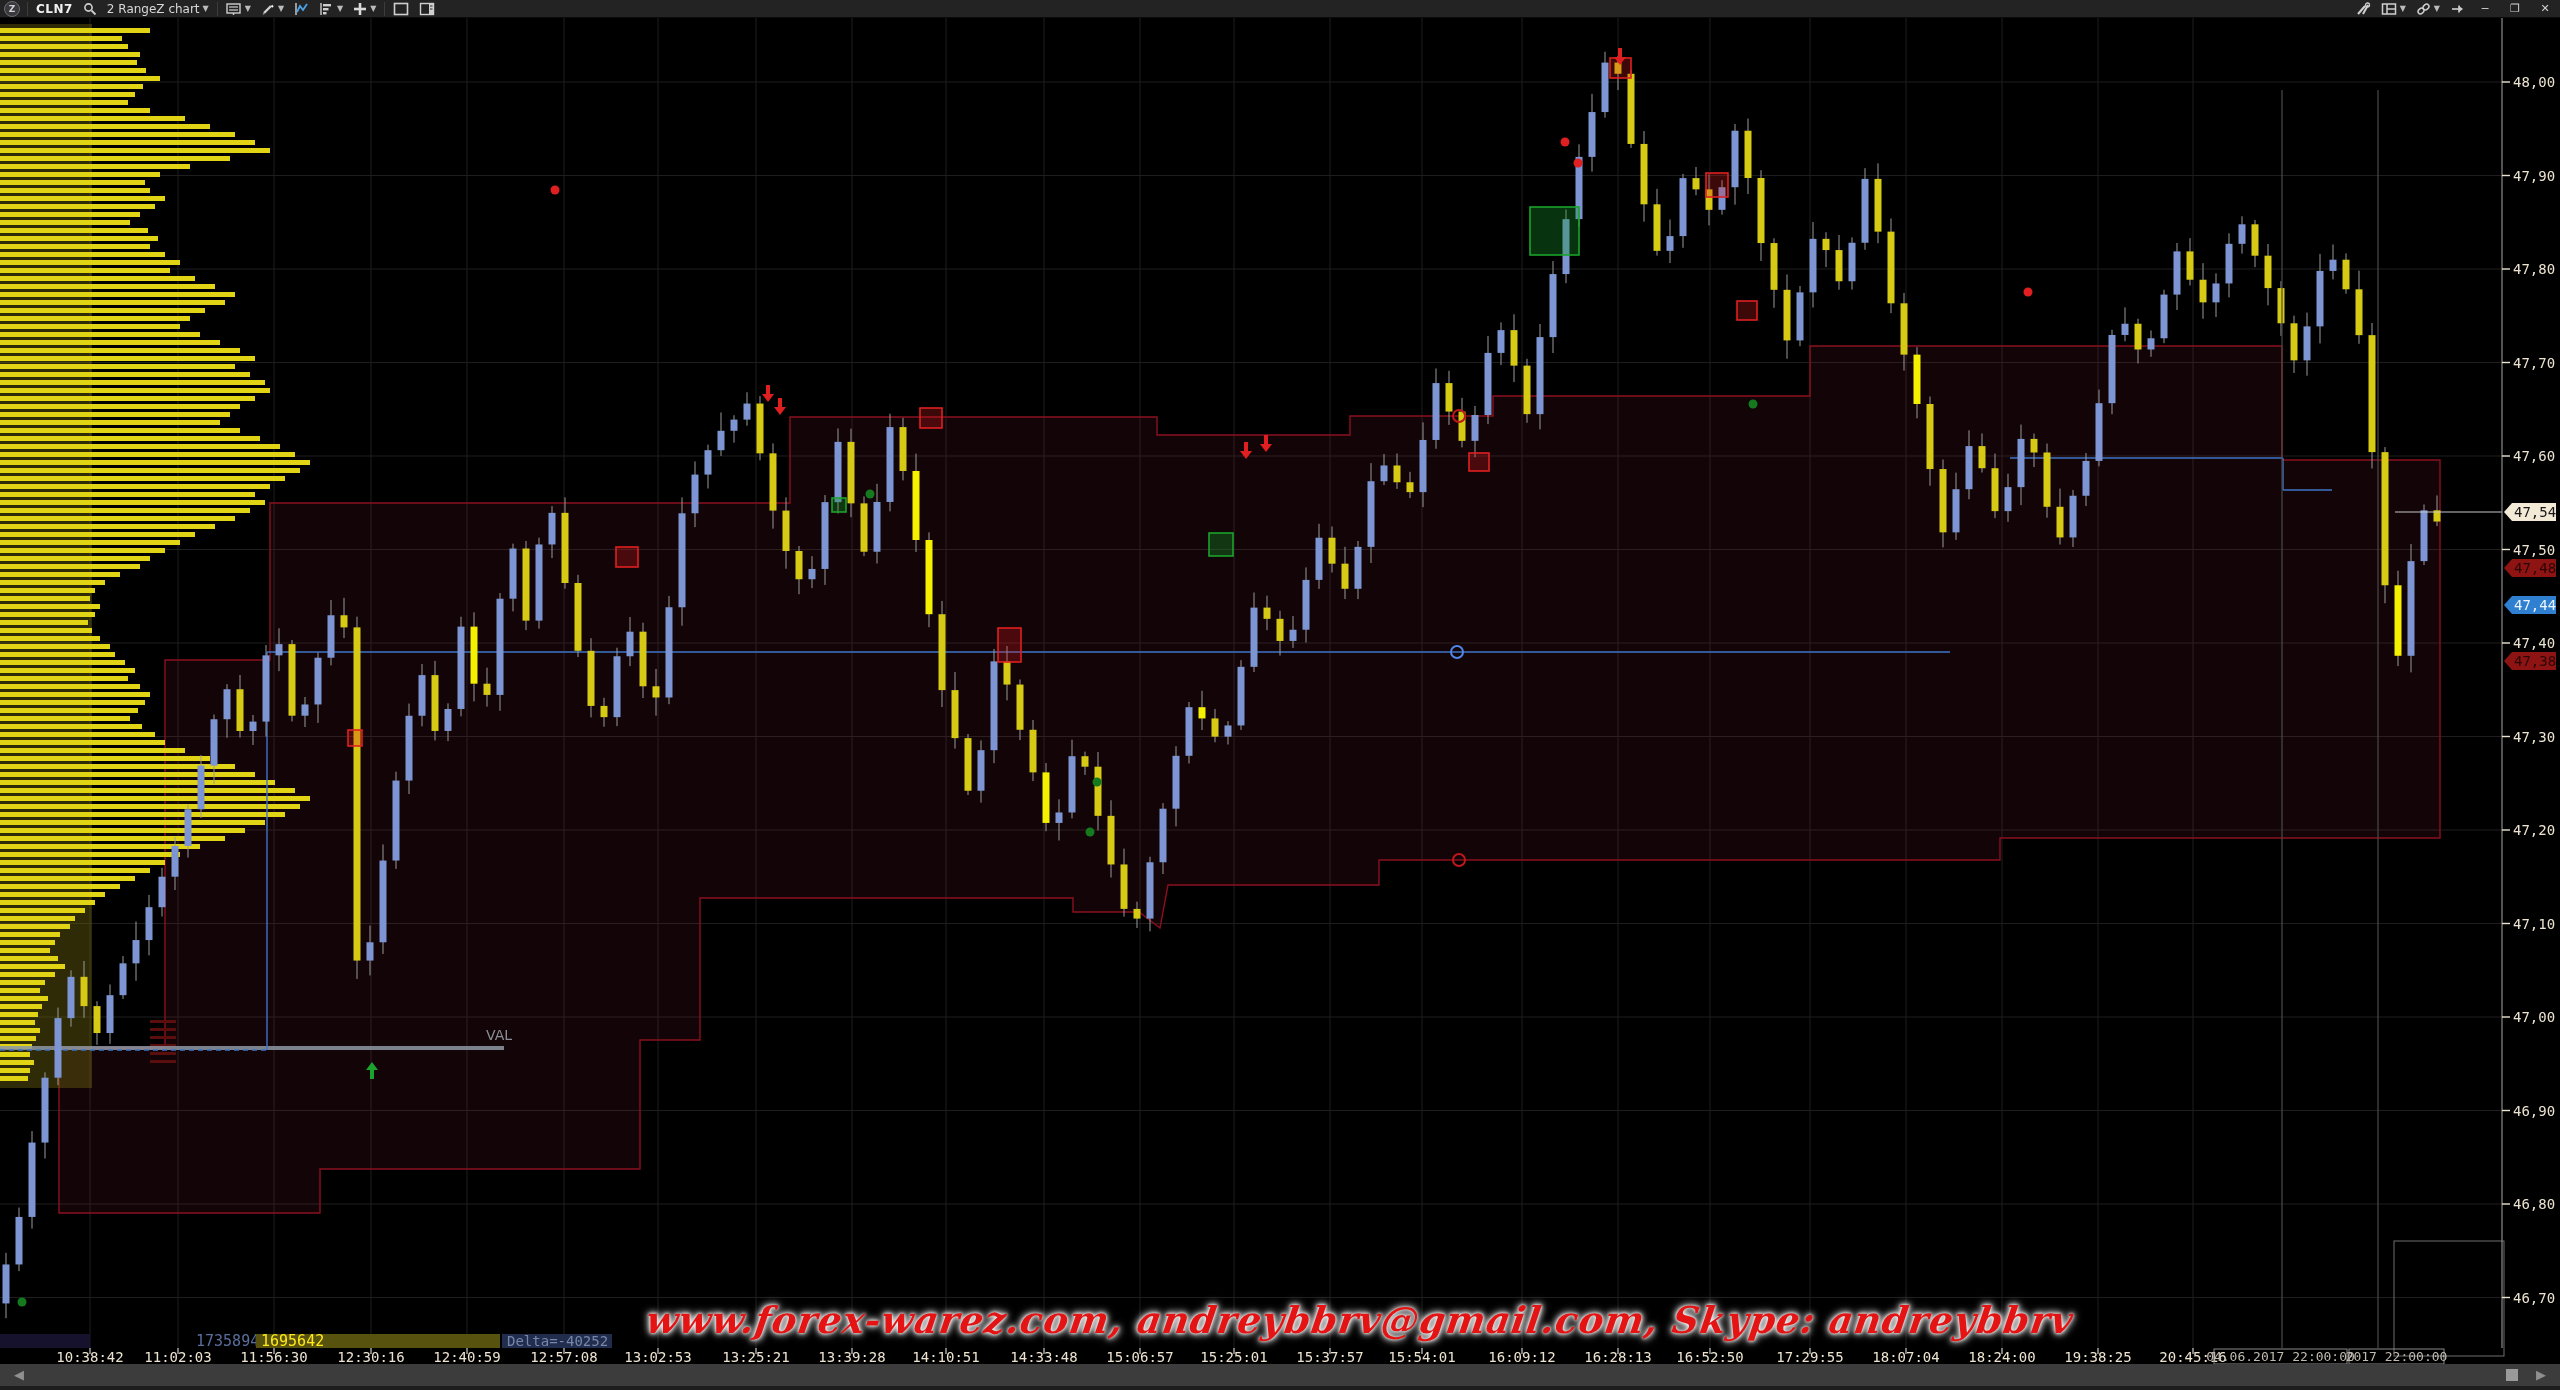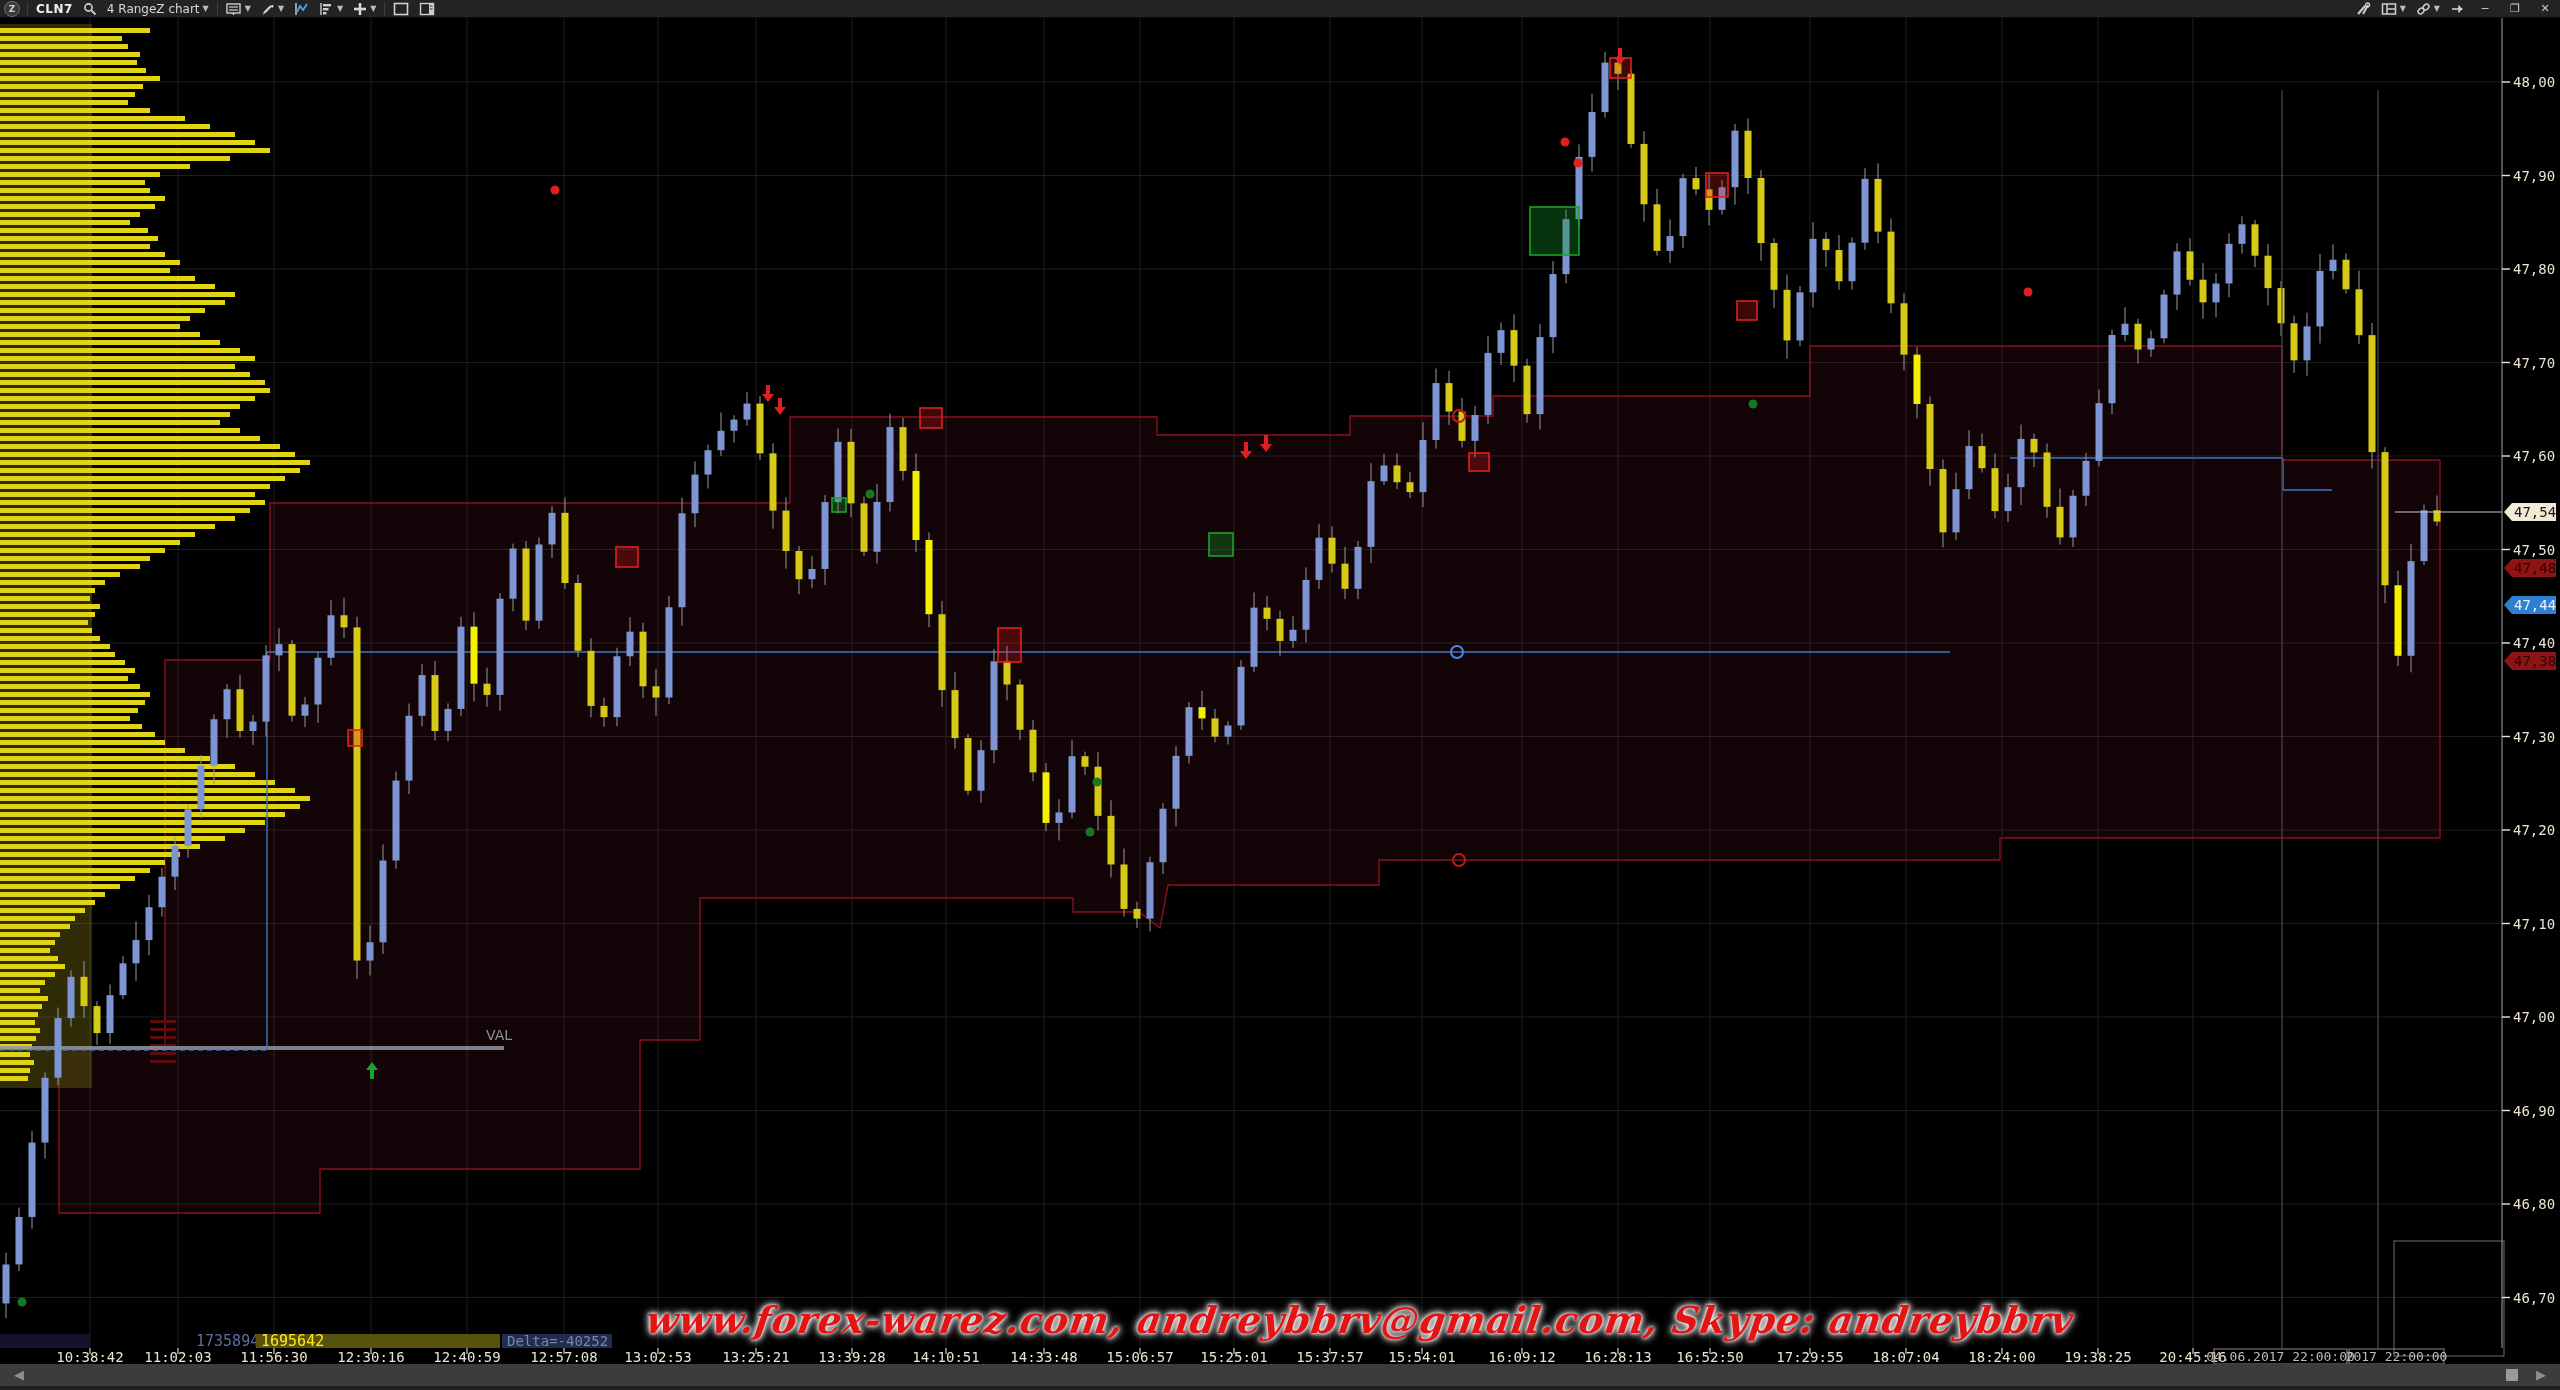--- a/index.html
+++ b/index.html
@@ -41,21 +41,21 @@
       <div class="logo-badge">Z</div>
       <div class="tb-sep"></div>
       <div class="tb-item symbol-label">CLN7</div>
       <div class="tb-item">
         <svg class="icon-svg" width="14" height="14">
             <circle cx="5.5" cy="5.5" r="3.6" fill="none" stroke="#cfcfcf" stroke-width="1.6"></circle>
             <line x1="8.5" y1="8.5" x2="12.5" y2="12.5" stroke="#cfcfcf" stroke-width="1.8"></line>
           </svg>
       </div>
       <div class="tb-item">
-        <span>4 RangeZ chart</span>
+        <span>2 RangeZ chart</span>
         <span class="caret">▼</span>
       </div>
       <div class="tb-sep"></div>
       <div class="tb-item">
         <svg class="icon-svg" width="16" height="14">
             <rect x="1" y="2" width="13" height="9" fill="none" stroke="#cfcfcf" stroke-width="1.4"></rect>
             <line x1="3" y1="5" x2="12" y2="5" stroke="#cfcfcf" stroke-width="1.2"></line>
             <line x1="3" y1="8" x2="12" y2="8" stroke="#cfcfcf" stroke-width="1.2"></line>
             <line x1="7.5" y1="11" x2="7.5" y2="13" stroke="#cfcfcf" stroke-width="1.4"></line>
           </svg>

